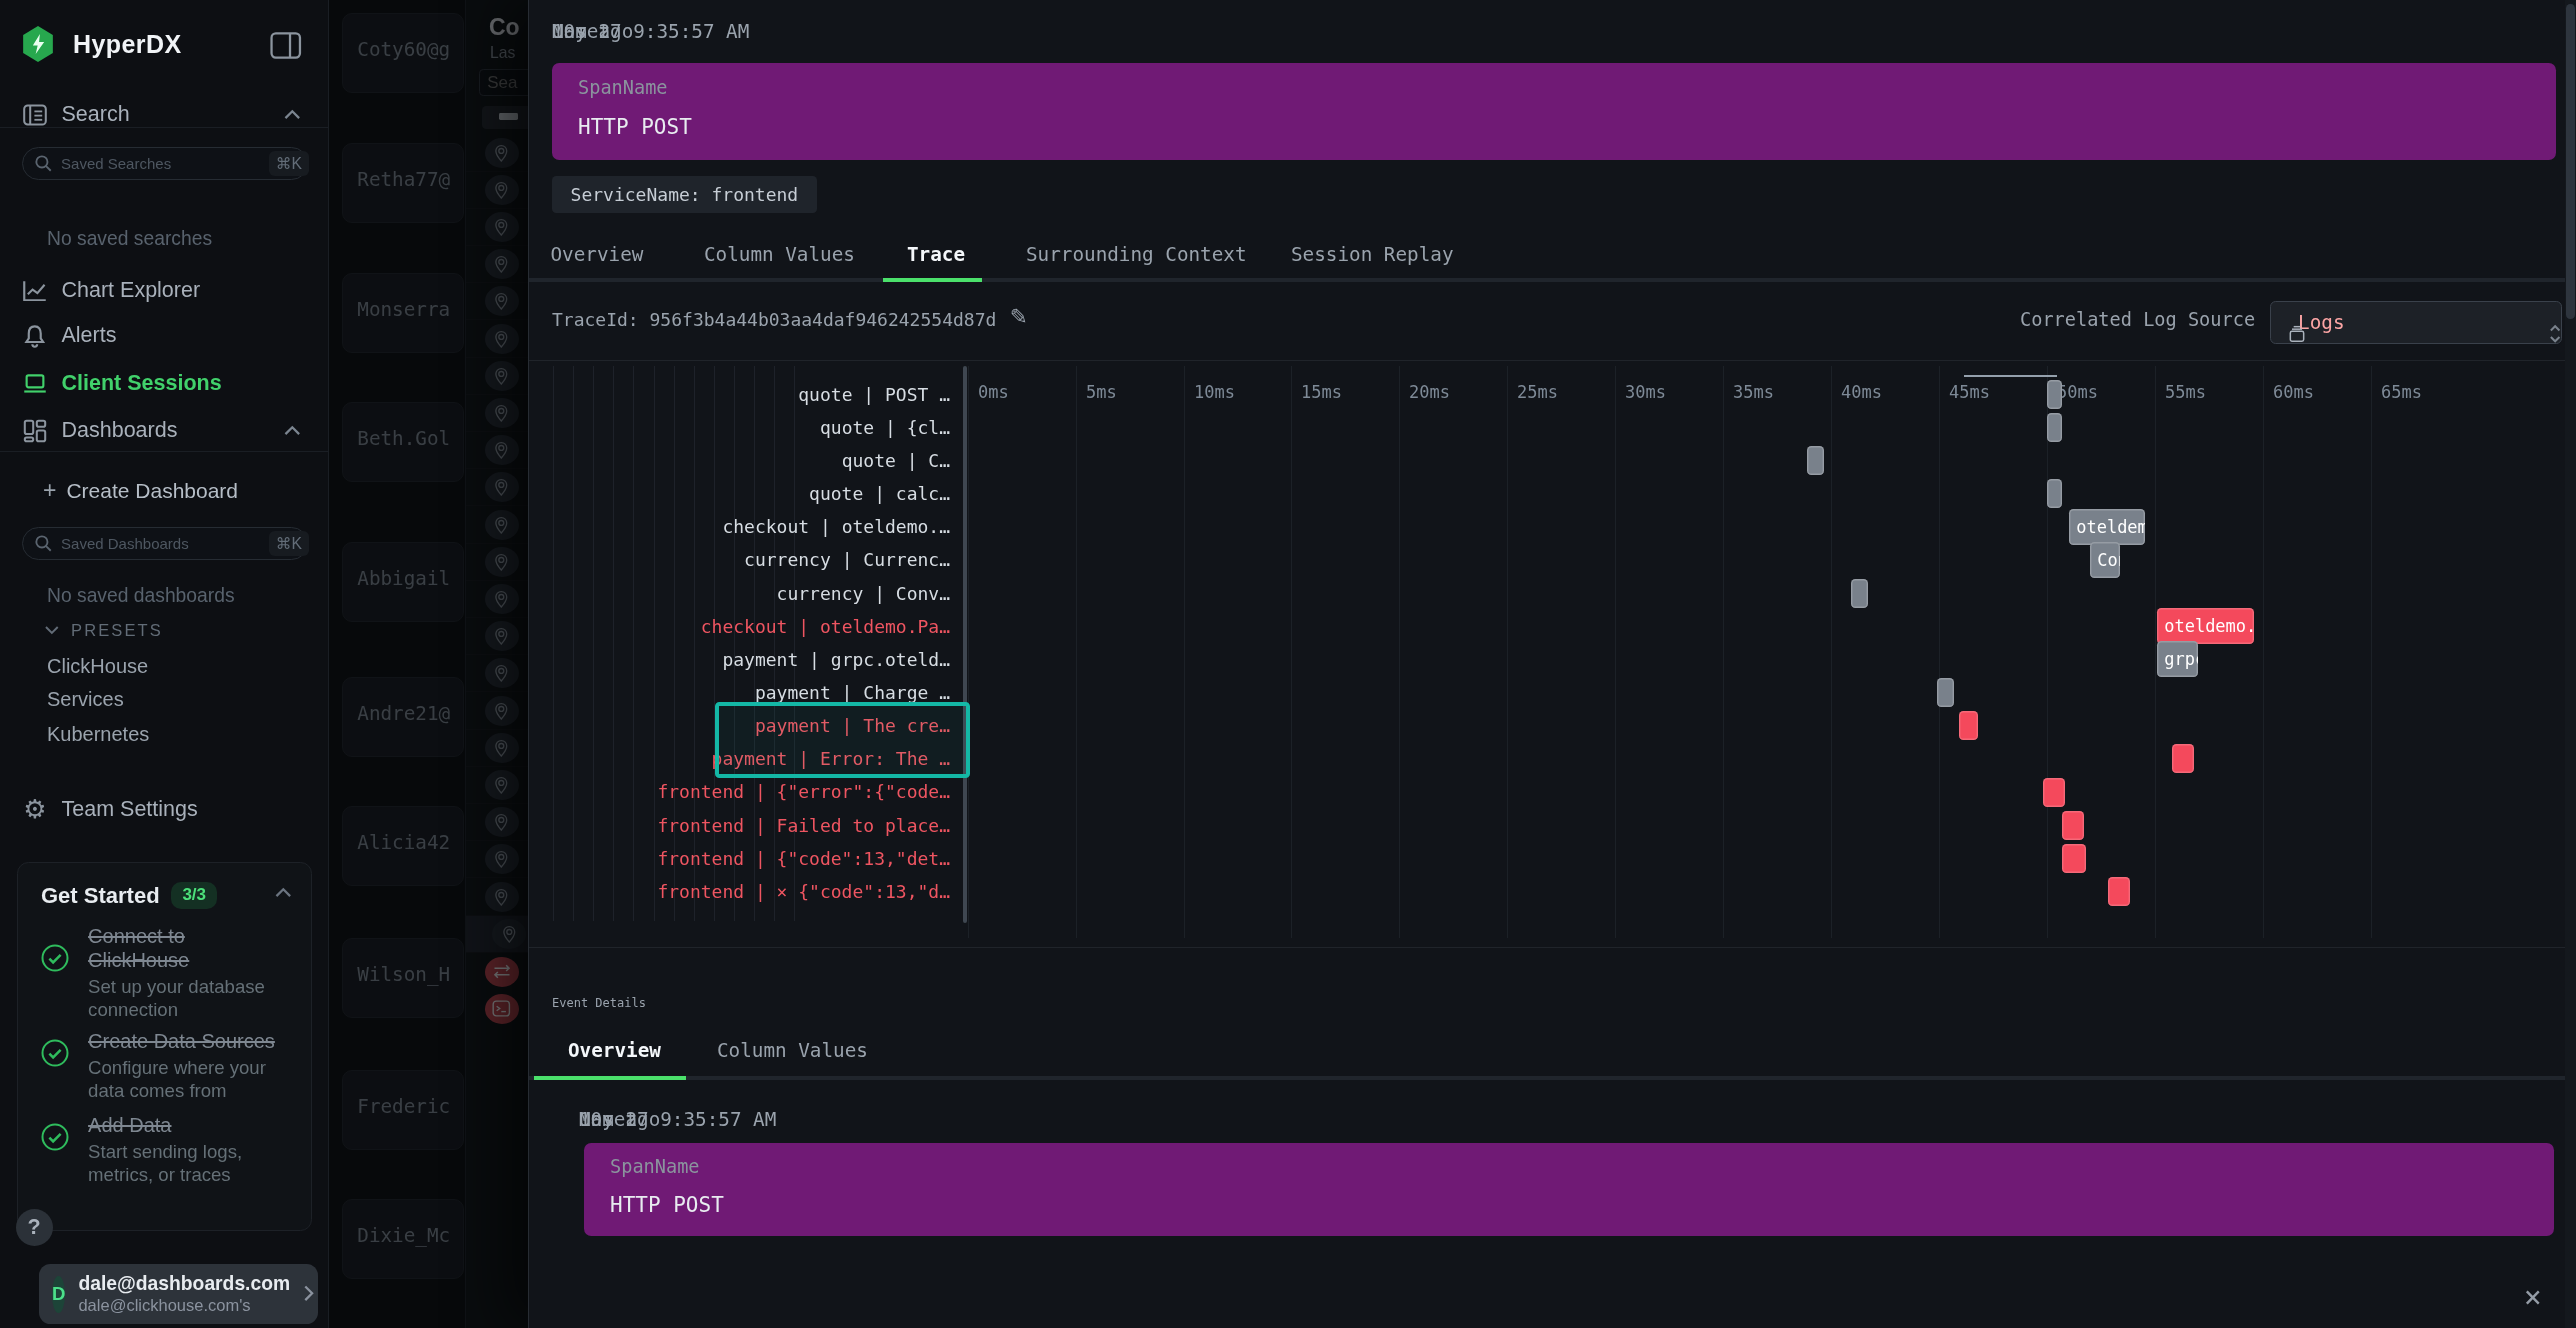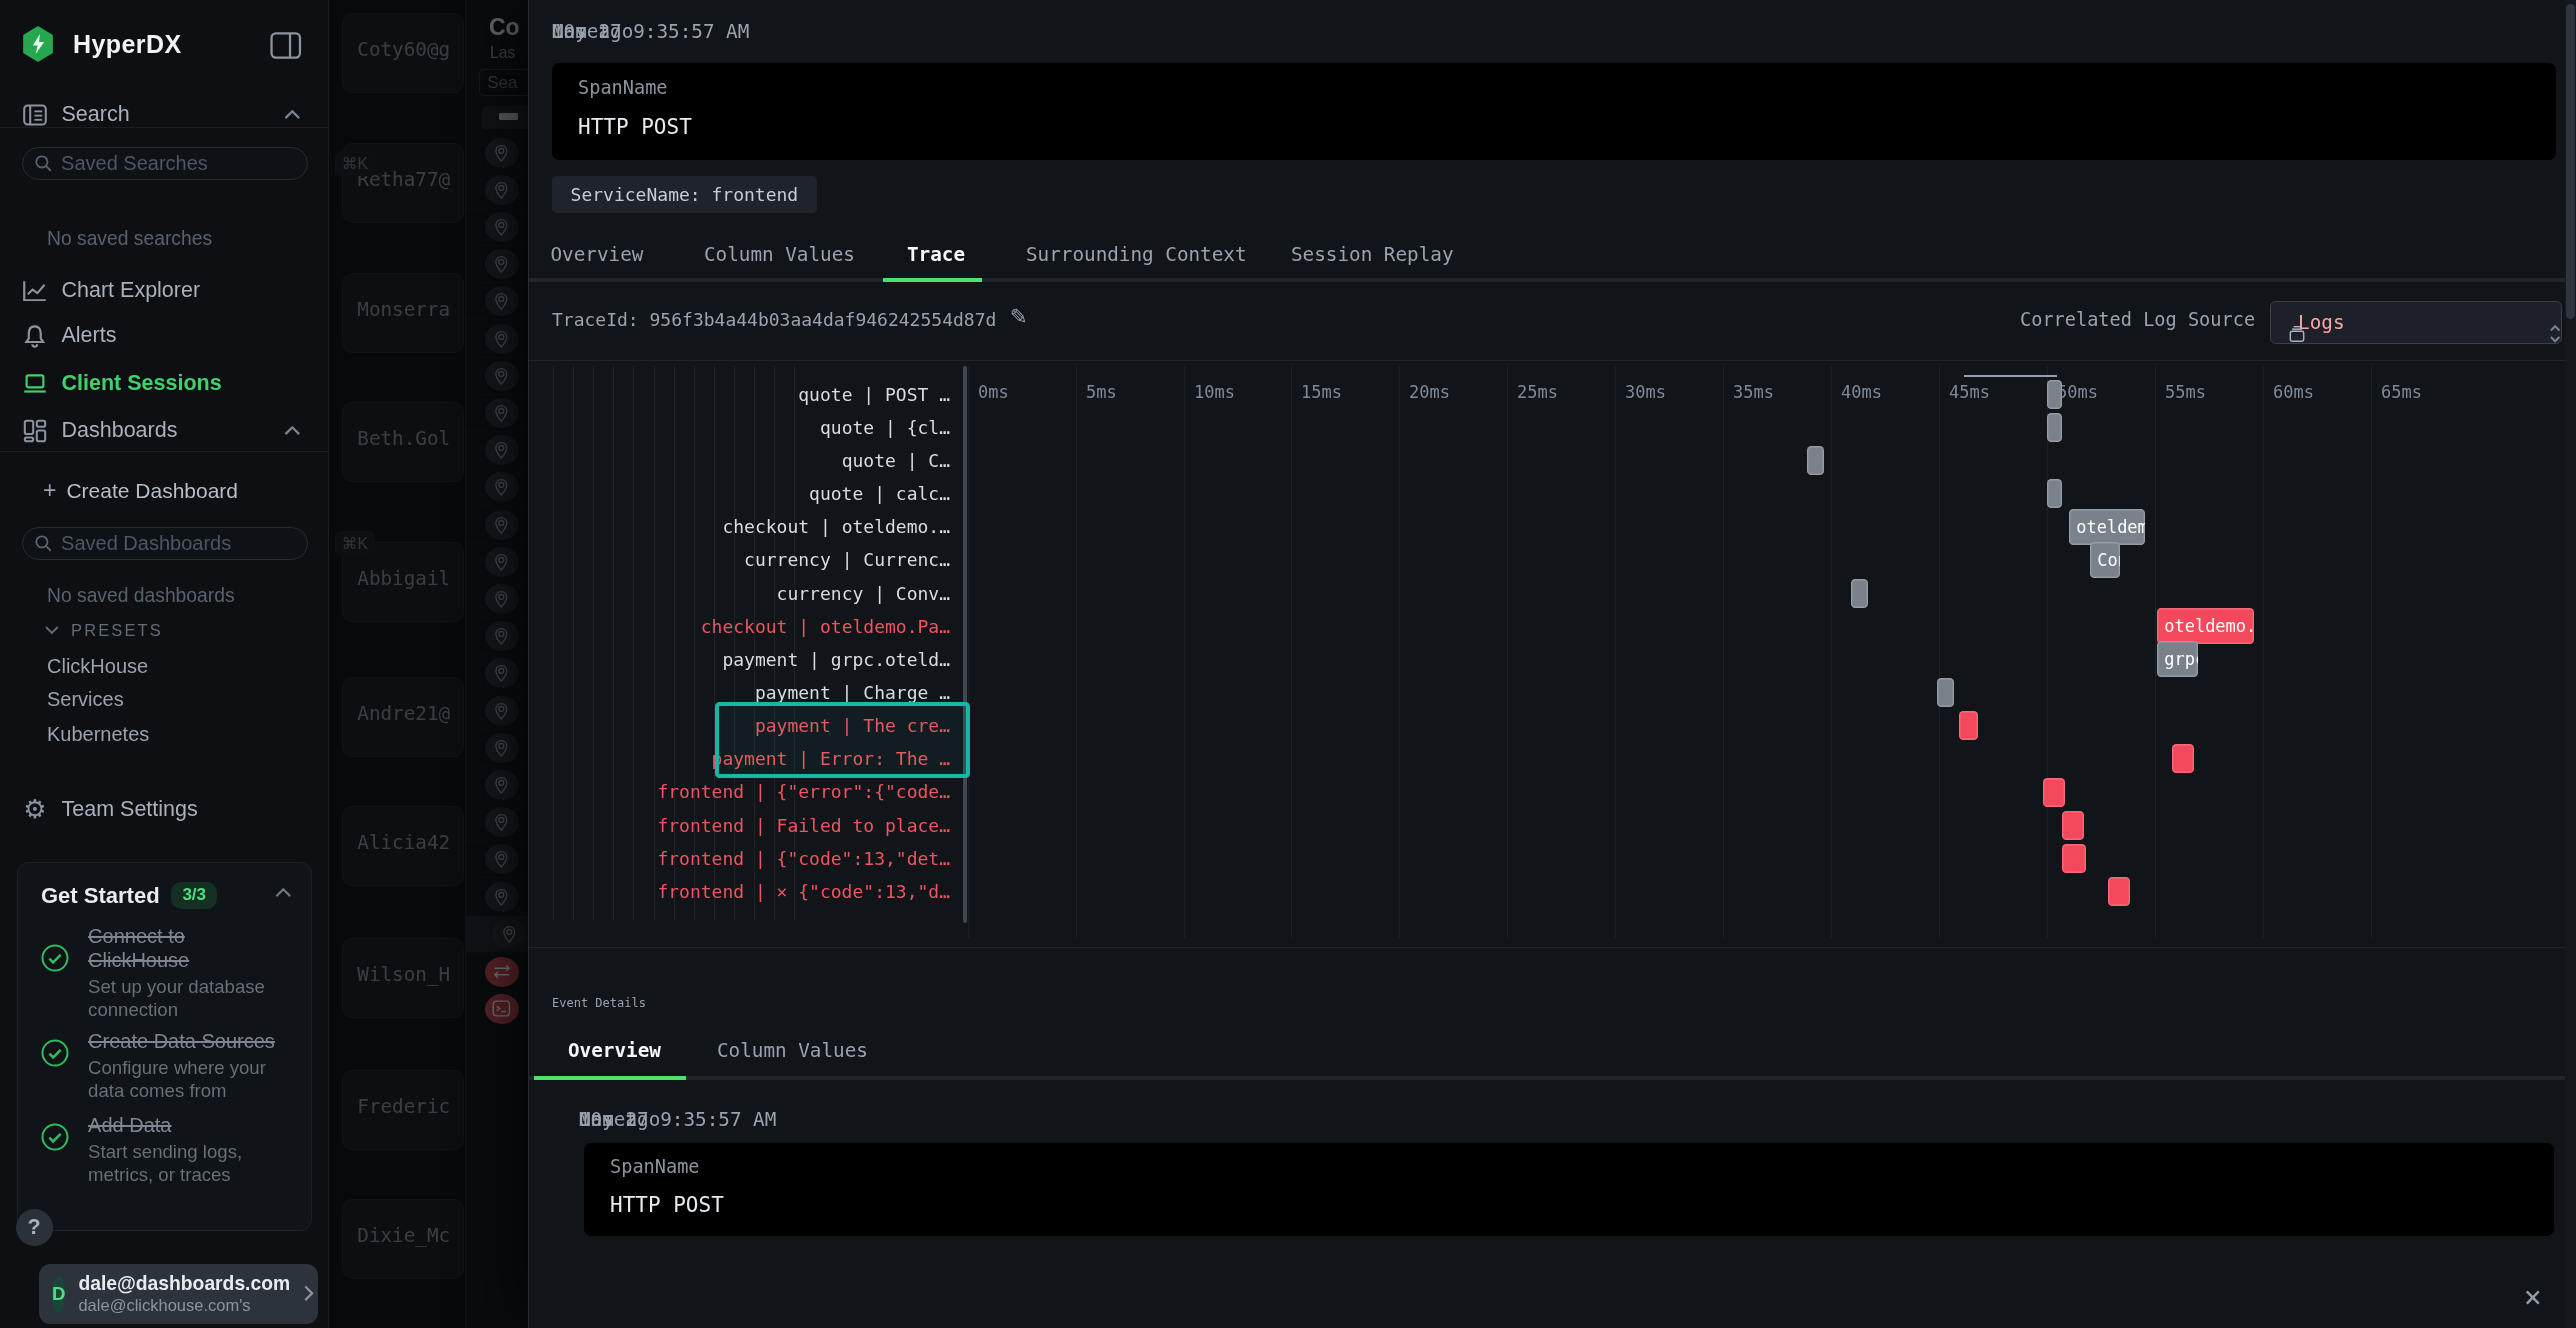--- a/index.html
+++ b/index.html
@@ -18,21 +18,21 @@
               clip-path:polygon(50% 0,95% 25%,95% 75%,50% 100%,5% 75%,5% 25%);
               display:flex; align-items:center; justify-content:center; }
   #brand-name { font-size:25px; font-weight:bold; color:#f1f4f7; letter-spacing:0.4px; }
   .sb-icon { color:#8b949e; display:flex; align-items:center; justify-content:center; width:27px; }
   .sb-row { position:absolute; left:21.5px; display:flex; align-items:center; gap:13px; }
   .sb-label { font-size:21.5px; color:#a9b1bb; }
   .sb-chevron { position:absolute; right:26px; color:#7b8590; }
   .pill { position:absolute; left:21.5px; width:286px; height:33px; border:1.4px solid #262c33;
           border-radius:16.5px; background:#0e1116; display:flex; align-items:center; padding:0 11.4px; gap:8.6px; }
   .pill input { flex:1; background:transparent; border:none; outline:none; color:#ffffff;
-                font-size:20px; font-family:"Liberation Sans",sans-serif; }
+                font-size:15px; font-family:"Liberation Sans",sans-serif; }
   .pill input::placeholder { color:#4e5761; }
   .kbd-badge { background:#171b20; color:#636d78; font-size:15.7px; border-radius:5.7px; padding:2.9px 7.2px; }
   .sb-empty { position:absolute; left:47px; font-size:19.3px; color:#58626d; }
   .sb-sub { position:absolute; left:47px; font-size:20px; color:#9aa3ad; }
   .green-item .sb-label { color:#41d16b; font-weight:bold; }
   .green-item .sb-icon { color:#41d16b; }
 
   #get-started { position:absolute; left:17px; top:862px; width:295px; height:369px;
                  background:#101317; border:1.4px solid #1d2127; border-radius:11.4px; }
   #gs-title { position:absolute; left:23px; top:20px; font-size:22px; font-weight:bold; color:#e8ecf0; }
@@ -83,21 +83,21 @@
   #backdrop { position:absolute; left:329px; top:0; width:199px; height:1328px;
               background:rgba(5,7,9,.55); z-index:10; }
 
   
   #drawer { position:absolute; left:528px; top:0; width:2048px; height:1328px; background:#111419;
             border-left:0.7px solid #272c33; box-shadow:-21.5px 0 57px rgba(0,0,0,.6); z-index:20; }
   #drawer * { position:absolute; }
   .statusline { display:flex; gap:11.4px; font-size:19.3px; color:#9aa3ad; white-space:nowrap;
                 font-family:"DejaVu Sans Mono",monospace; }
   .statusline .sep { color:#5f6973; }
-  .panel-card { background:#000000; border-radius:7.2px; }
+  .panel-card { background:#701a75; border-radius:7.2px; }
   .pc-label { font-size:18.6px; color:#8b949e; font-family:"DejaVu Sans Mono",monospace; }
   .pc-value { font-size:21px; color:#e8ecf0; font-family:"DejaVu Sans Mono",monospace; }
   #service-chip { left:23px; top:176px; height:37px; background:#1f242b; border-radius:4.3px;
                   display:flex; align-items:center; padding:0 18.6px; font-size:18px; color:#c6cdd5;
                   font-family:"DejaVu Sans Mono",monospace; white-space:nowrap; }
   .tab { font-size:19.3px; color:#9aa3ad; font-family:"DejaVu Sans Mono",monospace; white-space:nowrap; }
   .tab.active { color:#f4f7fa; font-weight:bold; }
   .tab-track { left:0; width:2048px; height:4.3px; background:#20252c; }
   .tab-ink { height:4.3px; background:#4be16b; }
   #traceid { left:23px; top:309px; font-size:18px; color:#9aa3ad; font-family:"DejaVu Sans Mono",monospace; }

